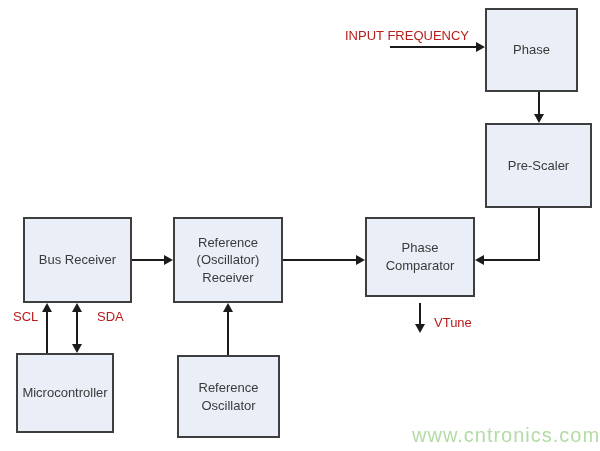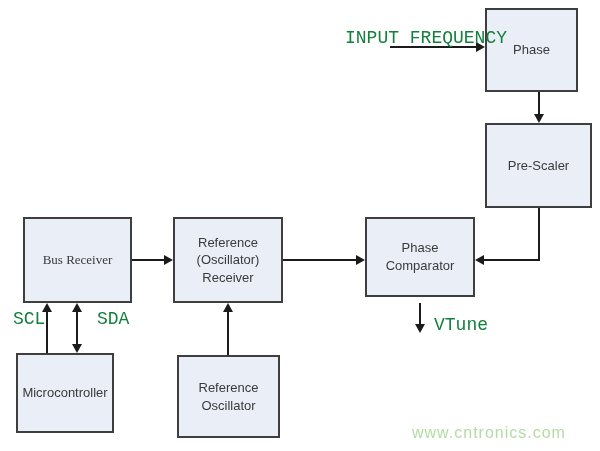--- a/index.html
+++ b/index.html
@@ -26,28 +26,27 @@
     line-height: 1.35;
   }
   .ln { position: absolute; background: #1b1b1b; }
   .arr { position: absolute; width: 0; height: 0; }
   .arr.right { border-top: 5px solid transparent; border-bottom: 5px solid transparent; border-left: 9px solid #1b1b1b; }
   .arr.left  { border-top: 5px solid transparent; border-bottom: 5px solid transparent; border-right: 9px solid #1b1b1b; }
   .arr.down  { border-left: 5px solid transparent; border-right: 5px solid transparent; border-top: 9px solid #1b1b1b; }
   .arr.up    { border-left: 5px solid transparent; border-right: 5px solid transparent; border-bottom: 9px solid #1b1b1b; }
   .lbl {
     position: absolute;
-    font-size: 18px;
-    color: #15803d;
+    font-size: 13px;
+    color: #b91c1c;
     white-space: nowrap;
-    font-family: Liberation Mono, monospace;
   }
   .watermark {
     position: absolute;
-    font-size: 16px;
+    font-size: 20px;
     letter-spacing: 1px;
     color: #b2dca4;
     white-space: nowrap;
   }
 </style>
 </head>
 <body>
 
 <div class="canvas">
 
@@ -63,21 +62,21 @@
     <div>Phase</div>
     <div>Comparator</div>
   </div>
 
   <div class="blk" style="left:173px; top:217px; width:110px; height:86px;">
     <div>Reference</div>
     <div>(Oscillator)</div>
     <div>Receiver</div>
   </div>
 
-  <div class="blk" style="left:23px; top:217px; width:109px; height:86px;font-family:Liberation Serif, serif;">
+  <div class="blk" style="left:23px; top:217px; width:109px; height:86px;">
     <div>Bus Receiver</div>
   </div>
 
   <div class="blk" style="left:16px; top:353px; width:98px; height:80px;">
     <div>Microcontroller</div>
   </div>
 
   <div class="blk" style="left:177px; top:355px; width:103px; height:83px;">
     <div>Reference</div>
     <div>Oscillator</div>

